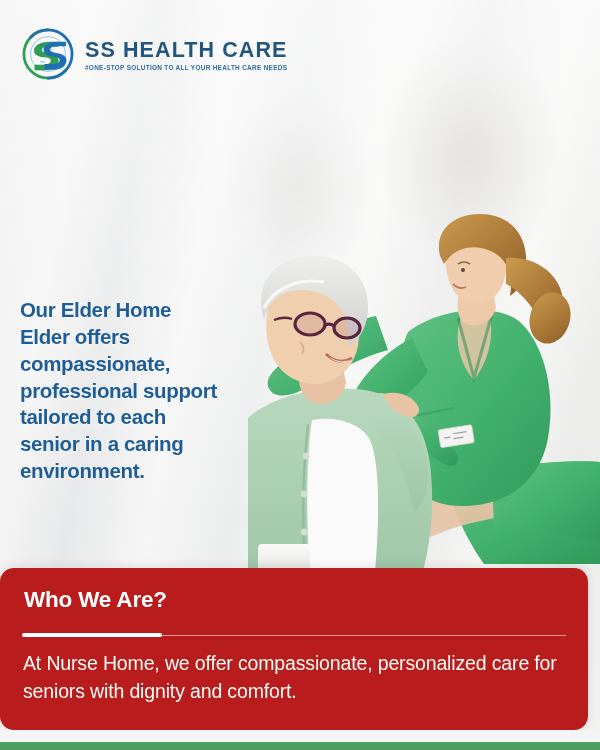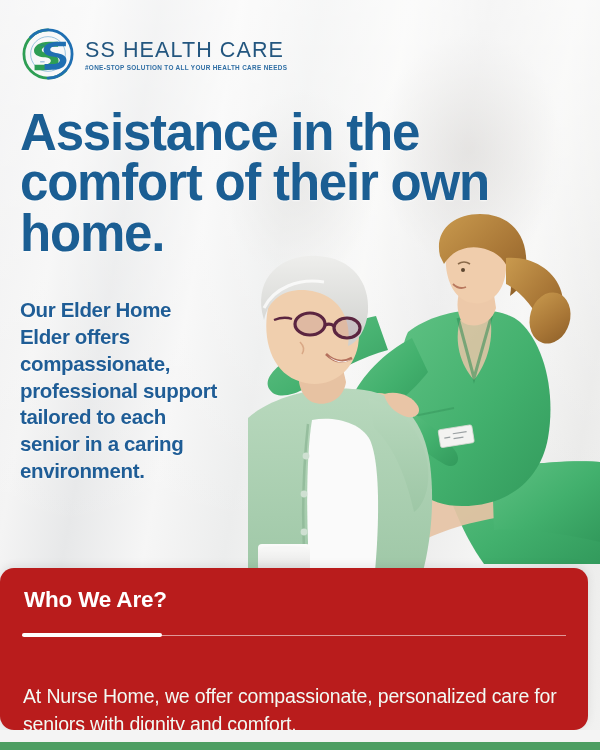--- a/index.html
+++ b/index.html
@@ -35,21 +35,21 @@
   }
 
   
   .logo-row {
     position:absolute; left:20px; top:26px;
     display:flex; align-items:center; gap:9px;
   }
   .logo-mark { width:56px; height:56px; flex:0 0 56px; }
   .logo-text-wrap { padding-top:2px; }
   .logo-title {
-    font-size:21.5px; font-weight:normal; letter-spacing:1.1px;
+    font-size:21.5px; font-weight:bold; letter-spacing:1.1px;
     color:#23567f; line-height:1.05; white-space:nowrap;
   }
   .logo-tagline {
     font-size:6.4px; font-weight:bold; letter-spacing:.32px;
     color:#2f6ea4; white-space:nowrap; margin-top:2.5px;
   }
 
   
   .subject { position:absolute; left:248px; top:212px; width:352px; height:370px; }
   .subject svg { display:block; width:100%; height:100%; }
@@ -95,21 +95,21 @@
     position:absolute; left:0; top:0; width:140px; height:4px;
     background:#ffffff; border-radius:2px;
   }
   .divider .thin {
     position:absolute; left:0; top:1.5px; width:544px; height:1.2px;
     background:rgba(255,255,255,.55);
   }
   .panel-body {
     position:absolute; left:23px; top:82px; width:538px;
     font-size:19.5px; font-weight:300; line-height:1.42;
-    letter-spacing:-.15px; color:#f2faf4;margin-top:33px;
+    letter-spacing:-.15px; color:#f2faf4;
   }
 
   
   .white-gap { position:absolute; left:0; top:730px; width:600px; height:12px; background:#f4f4f4; }
   .bottom-strip { position:absolute; left:0; top:742px; width:600px; height:8px; background:#4d9e62; }
 </style>
 </head>
 <body>
 
 <div id="flyer">
@@ -127,21 +127,20 @@
         <path d="M74 30 C58 30 50 37 50 45 C50 54 60 56 69 57 C76 58 79 60 79 63 C79 67 74 70 66 70 L52 70 L52 80 L68 80 C83 80 91 72 91 63 C91 54 81 51 72 50 C65 49 62 47 62 44 C62 40 67 38 75 38 L90 38 L90 30 Z" fill="#1f6fb2" transform="translate(-8,-2)"></path>
         <path d="M36 34 L44 34 M36 64 L44 64" stroke="#1f6fb2" stroke-width="1.4" opacity=".7"></path>
       </svg>
     </div>
     <div class="logo-text-wrap">
       <div class="logo-title">SS HEALTH CARE</div>
       <div class="logo-tagline">#ONE-STOP SOLUTION TO ALL YOUR HEALTH CARE NEEDS</div>
     </div>
   </div>
 
-  <div class="headline">Assistance in the comfort of their own home.</div>
 
   <div class="lede">Our Elder Home Elder offers compassionate, professional support tailored to each senior in a caring environment.</div>
 
   <div class="subject">
     <svg viewBox="0 0 352 370" xmlns="http://www.w3.org/2000/svg">
       <defs>
         <linearGradient id="scrub" x1="0" y1="0" x2="1" y2="1">
           <stop offset="0%" stop-color="#5fc183"></stop>
           <stop offset="55%" stop-color="#42b06d"></stop>
           <stop offset="100%" stop-color="#329a5c"></stop>

